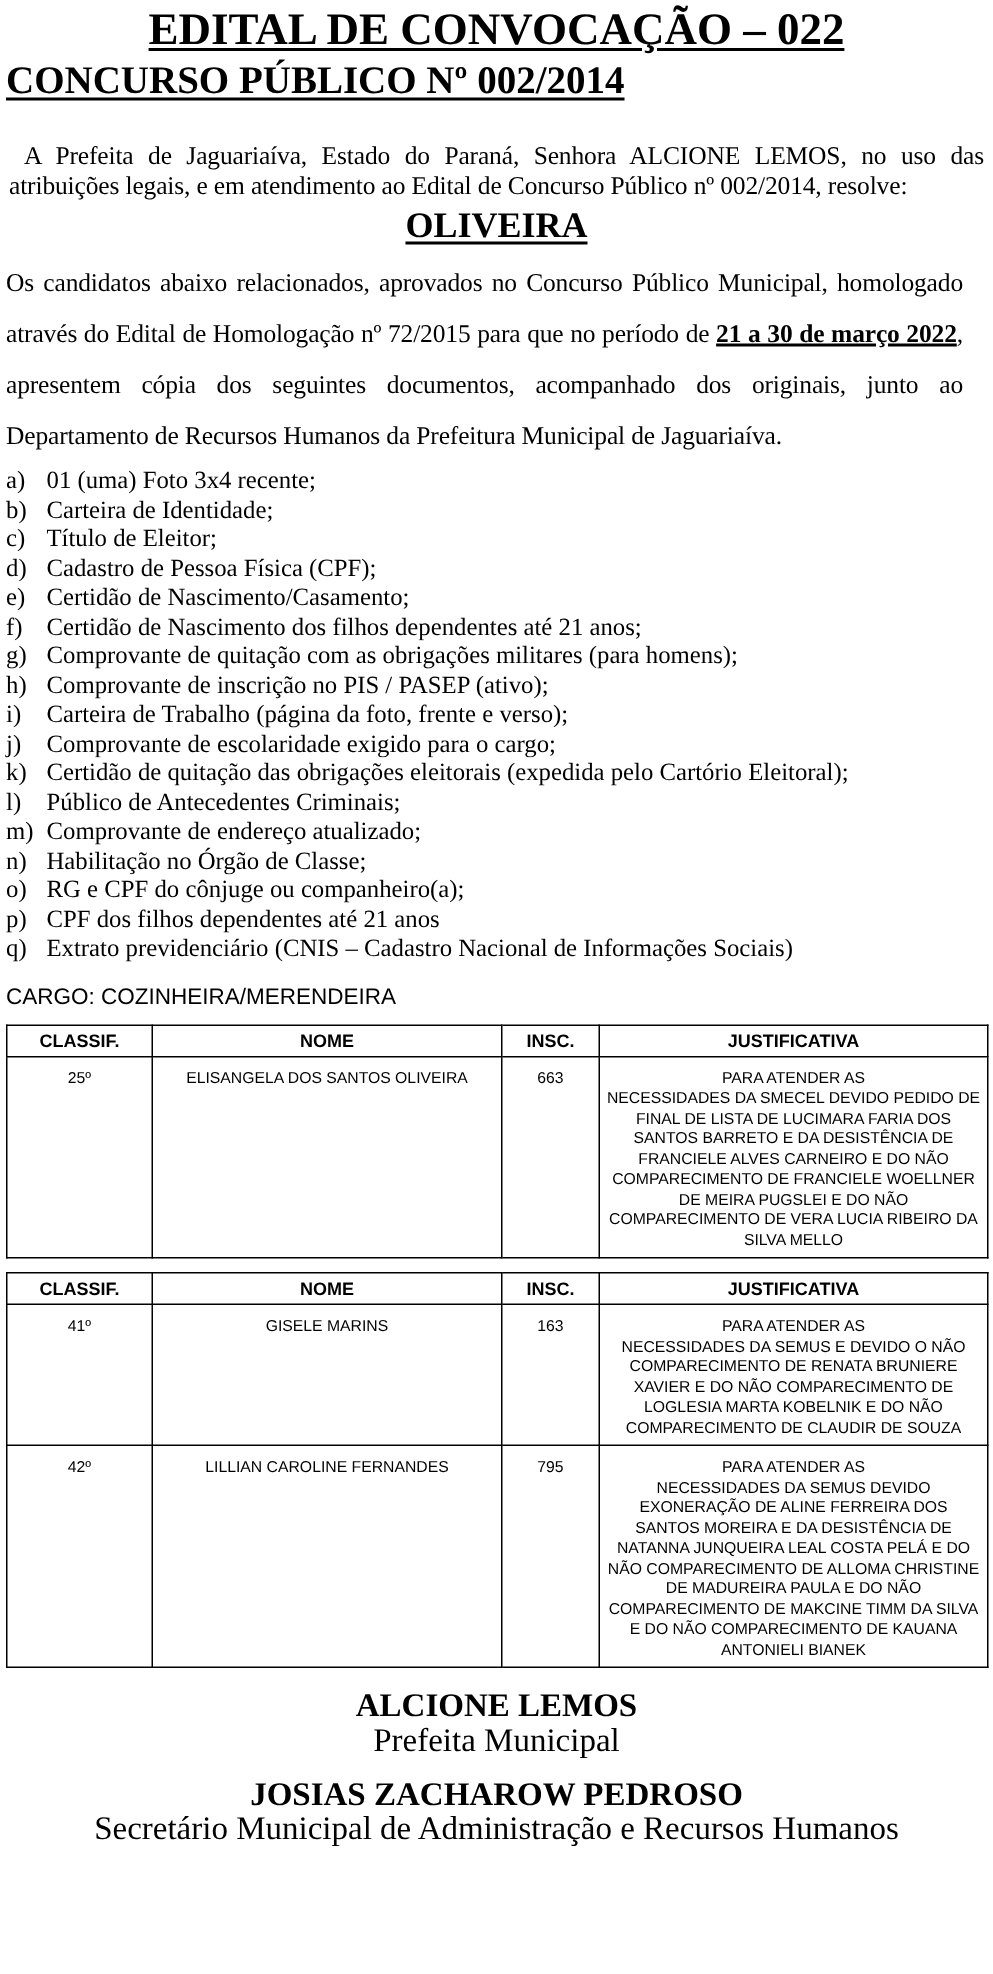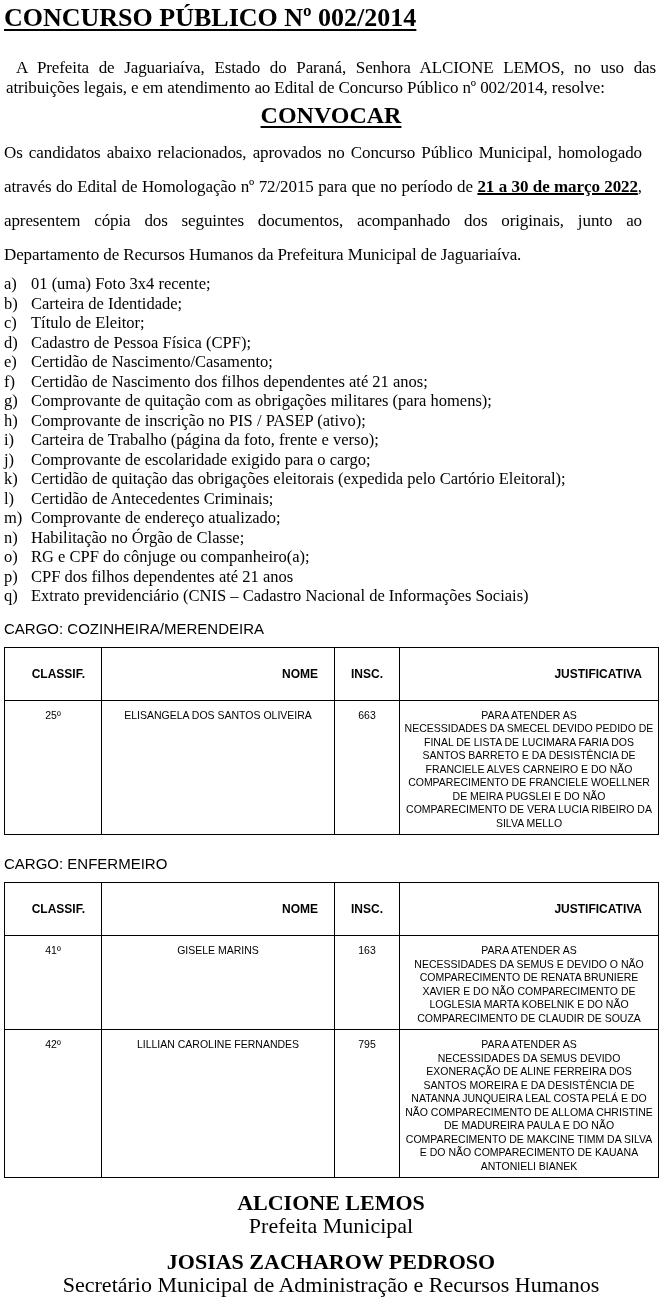--- a/index.html
+++ b/index.html
@@ -106,22 +106,21 @@
   }
   table.conv th, table.conv td {
     border: 1px solid #000000;
     text-align: center;
   }
   table.conv th {
     font-size: 12px;
     font-weight: bold;
     height: 20px;
     line-height: 20px;
-    padding: 16px;
-    text-align: right;
+    padding: 0;
   }
   table.conv td {
     font-size: 10.5px;
     vertical-align: top;
     padding: 8px 2px 4px 2px;
     line-height: 13.5px;
   }
   td.cell-just {
     font-size: 10px;
     white-space: pre-line;
@@ -144,25 +143,26 @@
     font-size: 22px;
     line-height: 23px;
   }
   .sig .name { font-weight: bold; }
 </style>
 </head>
 <body>
 
 <div class="page">
 
+  <h1 class="title1"><span class="u2">EDITAL DE CONVOCAÇÃO – 022</span></h1>
   <h2 class="title2"><span class="u2">CONCURSO PÚBLICO Nº 002/2014</span></h2>
 
   <p class="intro">A Prefeita de Jaguariaíva, Estado do Paraná, Senhora ALCIONE LEMOS, no uso das atribuições legais, e em atendimento ao Edital de Concurso Público nº 002/2014, resolve:</p>
 
-  <p class="convocar"><span class="u2">CONVOCAR</span></p>
+  <p class="convocar"><span class="u2">OLIVEIRA</span></p>
 
   <p class="bodyp"><span>Os candidatos abaixo relacionados, aprovados no Concurso Público Municipal, homologado através do Edital de Homologação nº 72/2015 para que no período de </span><span class="bold-underline">21 a 30 de março 2022</span><span>, apresentem cópia dos seguintes documentos, acompanhado dos originais, junto ao Departamento de Recursos Humanos da Prefeitura Municipal de Jaguariaíva.</span></p>
 
   <div class="doclist">
     <div class="item">
         <span class="lbl">a)</span>
         <span class="txt">01 (uma) Foto 3x4 recente;</span>
       </div>
     <div class="item">
         <span class="lbl">b)</span>
@@ -199,21 +199,21 @@
     <div class="item">
         <span class="lbl">j)</span>
         <span class="txt">Comprovante de escolaridade exigido para o cargo;</span>
       </div>
     <div class="item">
         <span class="lbl">k)</span>
         <span class="txt">Certidão de quitação das obrigações eleitorais (expedida pelo Cartório Eleitoral);</span>
       </div>
     <div class="item">
         <span class="lbl">l)</span>
-        <span class="txt">Certidão de Antecedentes Criminais;</span>
+        <span class="txt">Público de Antecedentes Criminais;</span>
       </div>
     <div class="item">
         <span class="lbl">m)</span>
         <span class="txt">Comprovante de endereço atualizado;</span>
       </div>
     <div class="item">
         <span class="lbl">n)</span>
         <span class="txt">Habilitação no Órgão de Classe;</span>
       </div>
     <div class="item">
@@ -258,21 +258,20 @@
 SANTOS BARRETO E DA DESISTÊNCIA DE
 FRANCIELE ALVES CARNEIRO E DO NÃO
 COMPARECIMENTO DE FRANCIELE WOELLNER
 DE MEIRA PUGSLEI E DO NÃO
 COMPARECIMENTO DE VERA LUCIA RIBEIRO DA
 SILVA MELLO</td>
       </tr>
     </tbody>
   </table>
 
-  <div class="cargo cargo2">CARGO: ENFERMEIRO</div>
 
   <table class="conv">
     <colgroup>
       <col class="col-classif">
         <col class="col-nome">
         <col class="col-insc">
         <col class="col-just">
     </colgroup>
     <thead>
       <tr>

